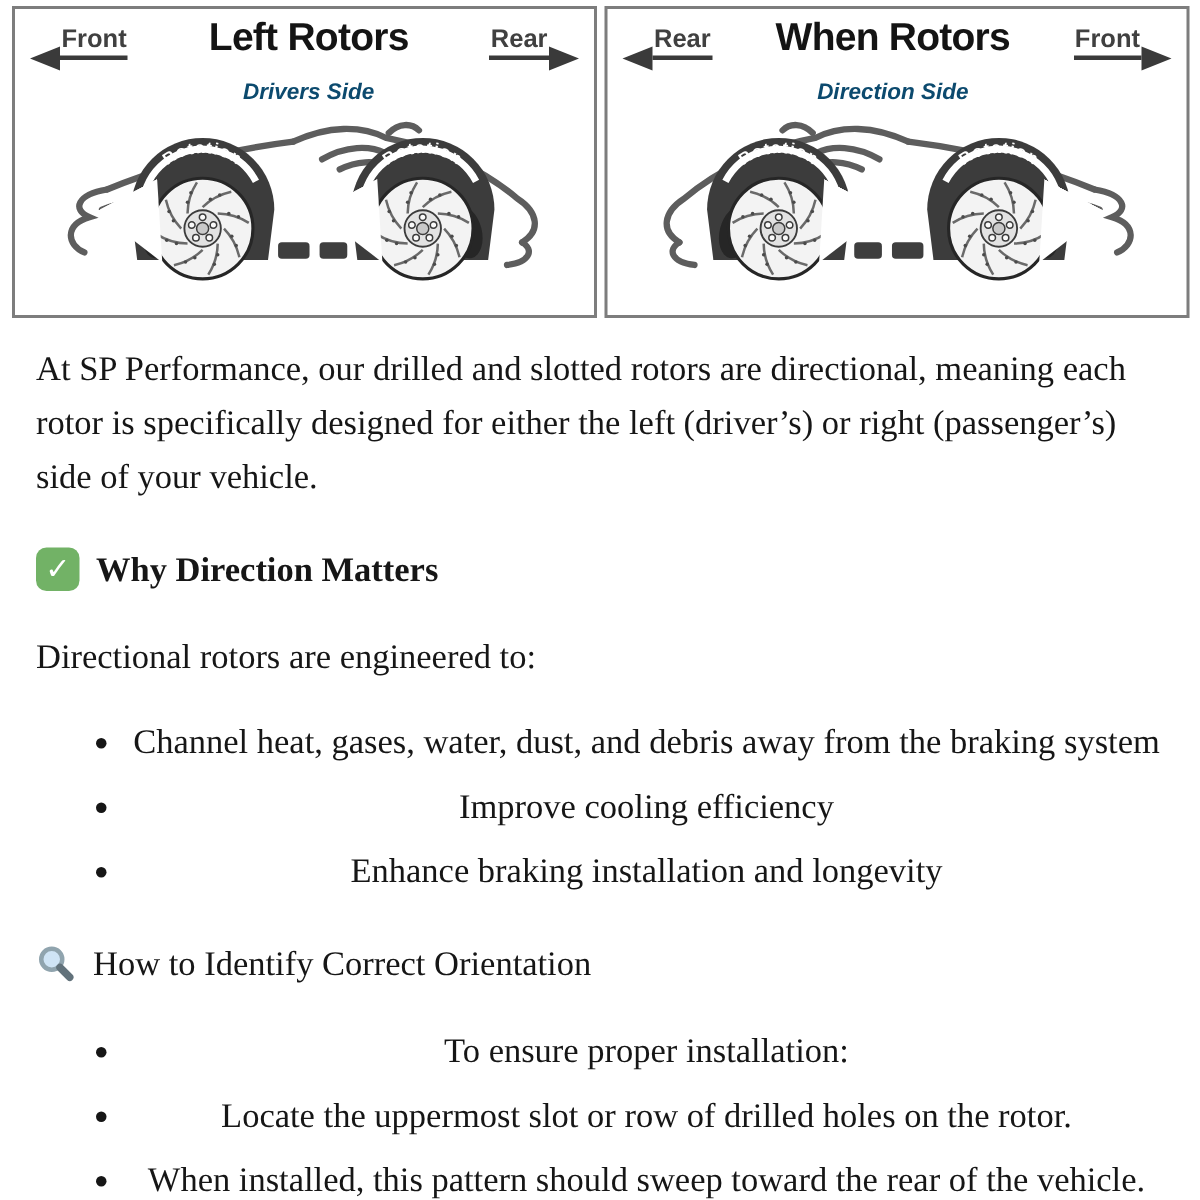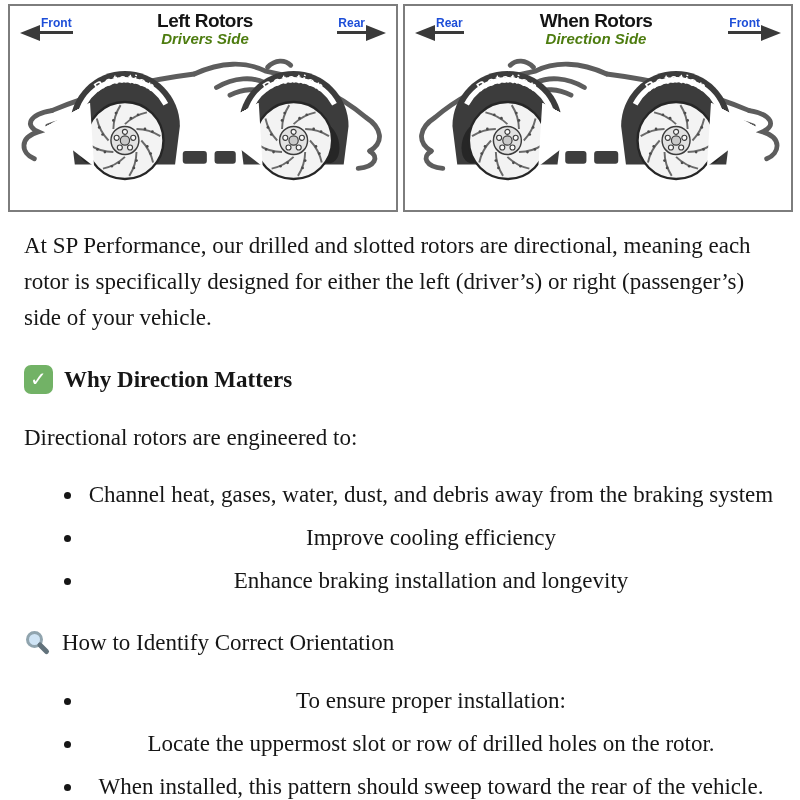--- a/index.html
+++ b/index.html
@@ -6,28 +6,28 @@
   body{width:800px;height:800px;overflow:hidden;color:#161616;
        font-family:"Liberation Serif",serif;}
 
   
   .diagram{display:flex;gap:5px;padding:4px 7px 0 8px;}
   .panel{flex:1;border:2.5px solid #7d7d7d;background:#fff;height:208px;
          box-sizing:border-box;display:flex;flex-direction:column;}
   .panel-header{display:flex;align-items:flex-start;padding:7px 10px 0 10px;
                 font-family:"Liberation Sans",sans-serif;}
   .dirlabel{display:flex;align-items:flex-end;margin-top:4px;}
-  .dirlabel .txt{font-weight:700;font-size:12px;color:#1d4ed8;
+  .dirlabel .txt{font-weight:700;font-size:17px;color:#404040;
                  border-bottom:3.5px solid #3a3a3a;padding:0 1px 1px 1px;line-height:1.1;}
   .tri{width:0;height:0;border-top:8px solid transparent;border-bottom:8px solid transparent;}
   .tri.left{border-right:20px solid #3a3a3a;margin-bottom:-7px;}
   .tri.right{border-left:20px solid #3a3a3a;margin-bottom:-7px;}
   .titleblock{flex:1;text-align:center;margin-top:-2px;}
-  .ptitle{font-size:19px;font-weight:700;line-height:1.05;color:#141414;letter-spacing:-0.5px;}
-  .psub{font-size:15px;font-weight:700;font-style:italic;color:#4d7c0f;line-height:1.1;}
+  .ptitle{font-size:26px;font-weight:700;line-height:1.05;color:#141414;letter-spacing:-0.5px;}
+  .psub{font-size:15px;font-weight:700;font-style:italic;color:#0c4a6e;line-height:1.1;margin-top:16px;}
   .car-svg{display:block;width:100%;height:160px;}
 
   
   .content{padding:16px 24px 0 24px;font-size:23px;line-height:1.56;}
   .content p{margin:0 0 22px 0;max-width:735px;}
   .sec-heading{display:flex;align-items:center;gap:11px;margin:26px 0 22px 0;font-size:23px;}
   .sec-heading.bold{font-weight:700;}
   .emoji-check{display:inline-flex;width:29px;height:29px;border-radius:7px;
                background:#72b266;color:#fff;align-items:center;justify-content:center;
                font-family:"DejaVu Sans",sans-serif;font-size:20px;font-weight:700;flex:0 0 auto;}

